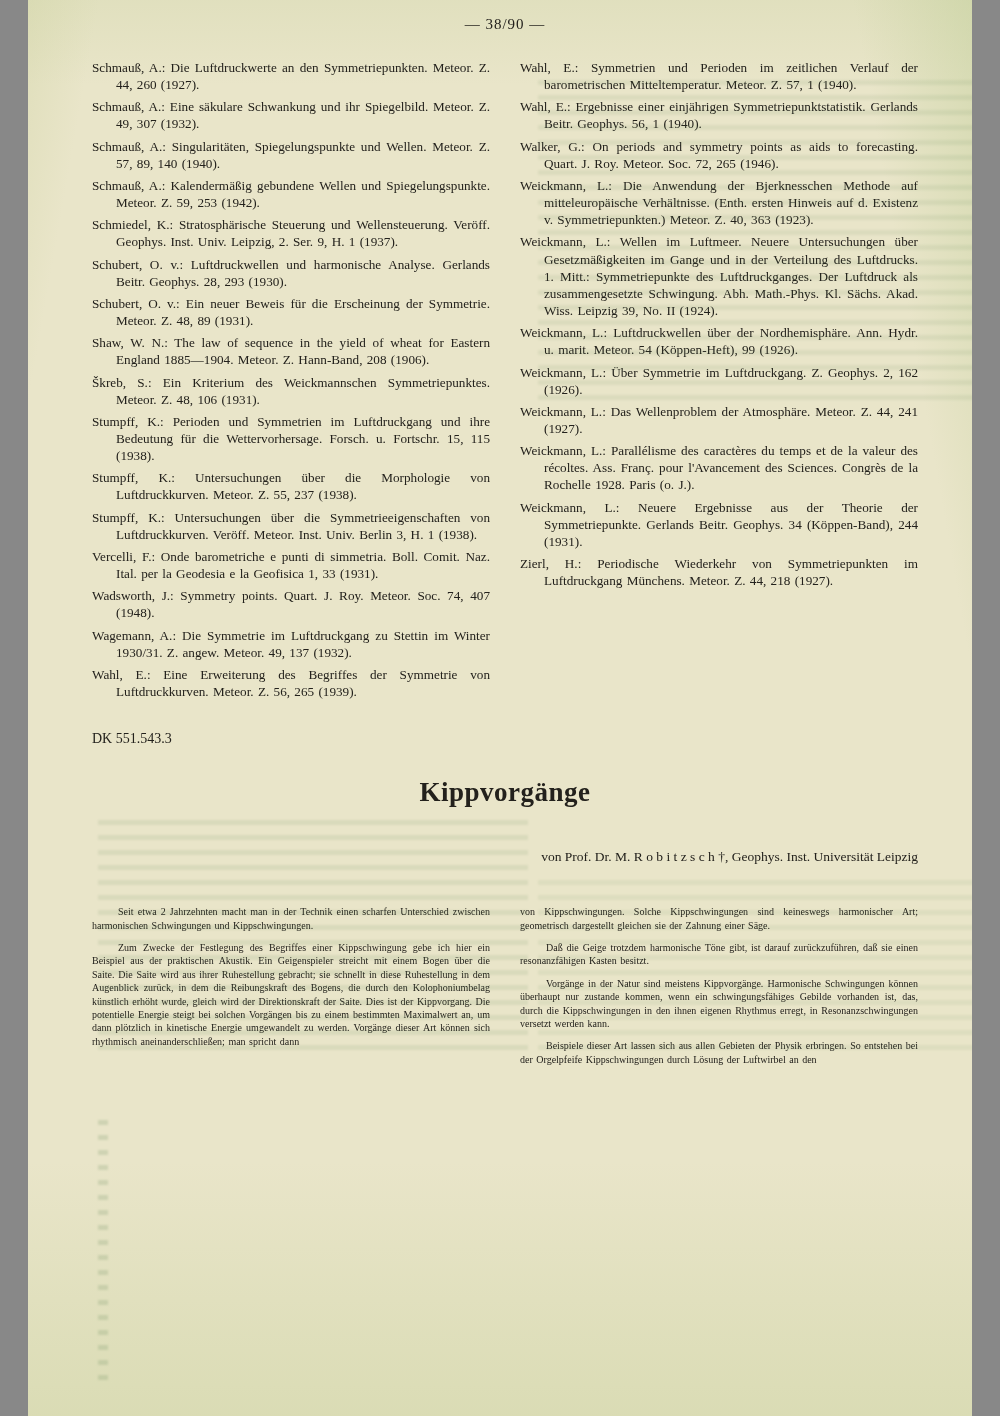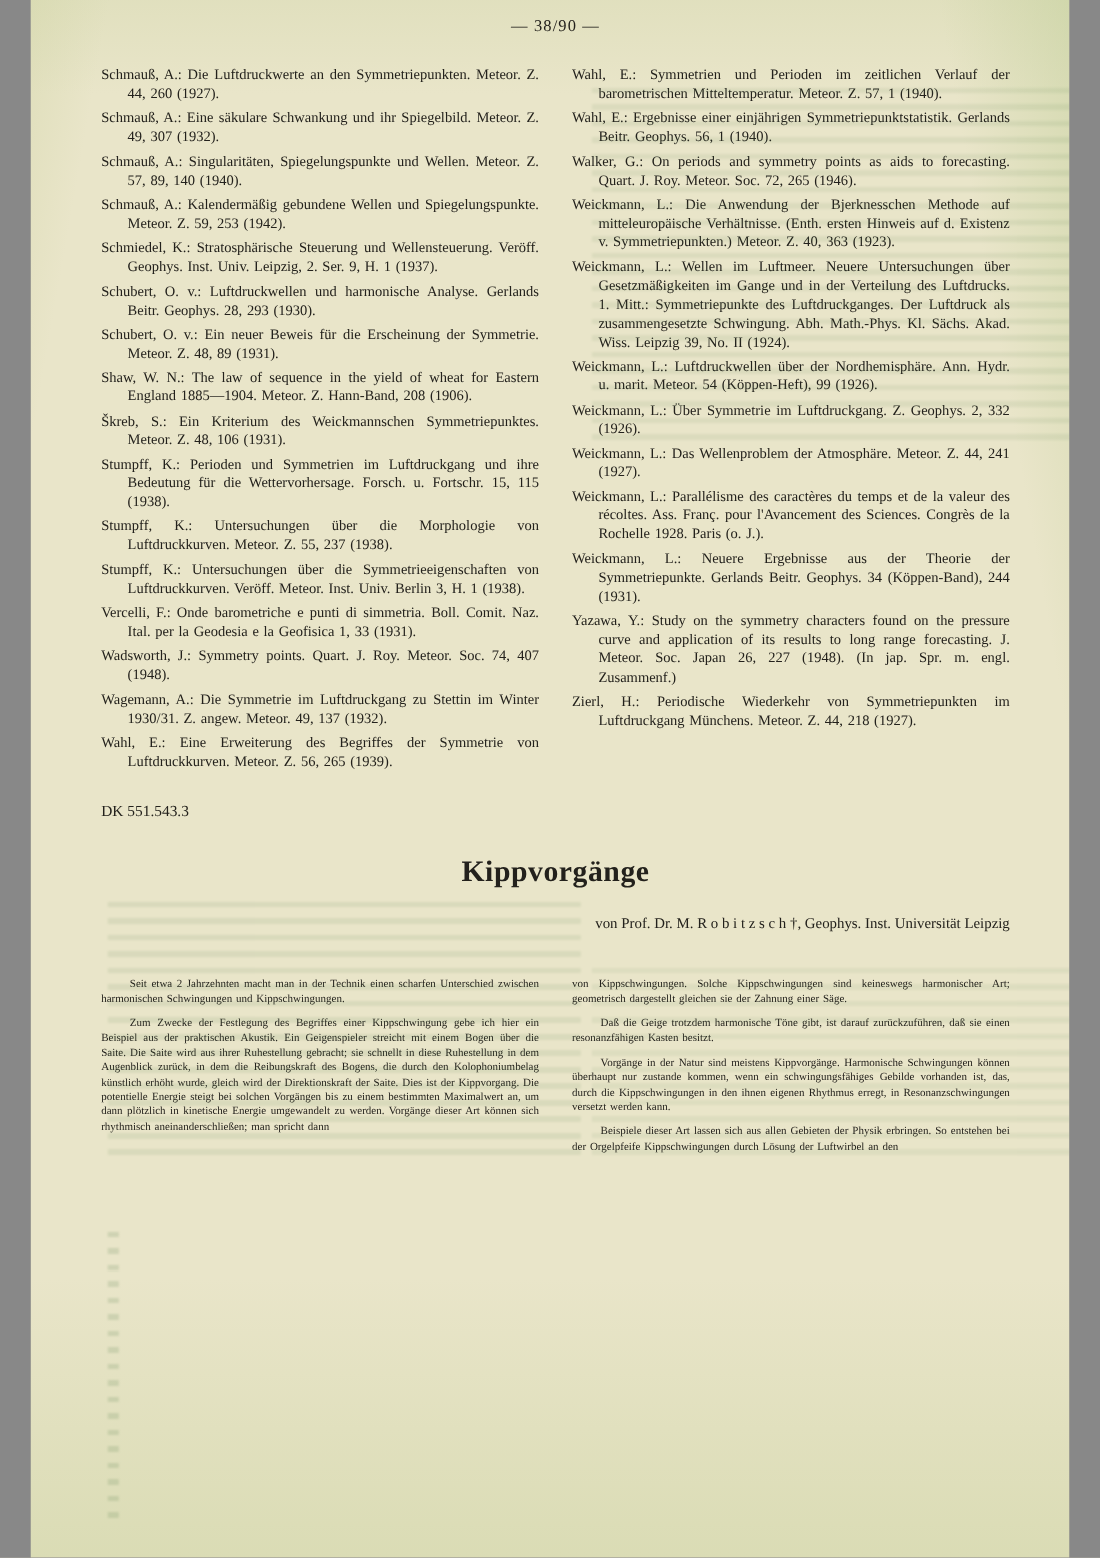--- a/index.html
+++ b/index.html
@@ -63,21 +63,21 @@
   .dk-line {
     font-size: 14px;
     margin: 26px 2px 0 0;
   }
 
   .article-title {
     text-align: center;
     font-size: 27px;
     font-weight: 600;
     letter-spacing: 0.5px;
-    margin: 30px 0 24px 0;
+    margin: 30px 0 41px 0;
   }
   .article-byline {
     text-align: right;
     font-size: 13.5px;
     margin-bottom: 40px;
   }
 
   .para {
     font-size: 10px;
     line-height: 1.34;
@@ -119,25 +119,24 @@
         <p class="ref">Wagemann, A.: Die Symmetrie im Luftdruckgang zu Stettin im Winter 1930/31. Z. angew. Meteor. 49, 137 (1932).</p>
         <p class="ref">Wahl, E.: Eine Erweiterung des Begriffes der Symmetrie von Luftdruckkurven. Meteor. Z. 56, 265 (1939).</p>
       </div>
     <div class="col">
         <p class="ref">Wahl, E.: Symmetrien und Perioden im zeitlichen Verlauf der barometrischen Mitteltemperatur. Meteor. Z. 57, 1 (1940).</p>
         <p class="ref">Wahl, E.: Ergebnisse einer einjährigen Symmetriepunktstatistik. Gerlands Beitr. Geophys. 56, 1 (1940).</p>
         <p class="ref">Walker, G.: On periods and symmetry points as aids to forecasting. Quart. J. Roy. Meteor. Soc. 72, 265 (1946).</p>
         <p class="ref">Weickmann, L.: Die Anwendung der Bjerknesschen Methode auf mitteleuropäische Verhältnisse. (Enth. ersten Hinweis auf d. Existenz v. Symmetriepunkten.) Meteor. Z. 40, 363 (1923).</p>
         <p class="ref">Weickmann, L.: Wellen im Luftmeer. Neuere Untersuchungen über Gesetzmäßigkeiten im Gange und in der Verteilung des Luftdrucks. 1. Mitt.: Symmetriepunkte des Luftdruckganges. Der Luftdruck als zusammengesetzte Schwingung. Abh. Math.-Phys. Kl. Sächs. Akad. Wiss. Leipzig 39, No. II (1924).</p>
         <p class="ref">Weickmann, L.: Luftdruckwellen über der Nordhemisphäre. Ann. Hydr. u. marit. Meteor. 54 (Köppen-Heft), 99 (1926).</p>
-        <p class="ref">Weickmann, L.: Über Symmetrie im Luftdruckgang. Z. Geophys. 2, 332 (1926).</p>
+        <p class="ref">Weickmann, L.: Über Symmetrie im Luftdruckgang. Z. Geophys. 2, 162 (1926).</p>
         <p class="ref">Weickmann, L.: Das Wellenproblem der Atmosphäre. Meteor. Z. 44, 241 (1927).</p>
         <p class="ref">Weickmann, L.: Parallélisme des caractères du temps et de la valeur des récoltes. Ass. Franç. pour l'Avancement des Sciences. Congrès de la Rochelle 1928. Paris (o. J.).</p>
         <p class="ref">Weickmann, L.: Neuere Ergebnisse aus der Theorie der Symmetriepunkte. Gerlands Beitr. Geophys. 34 (Köppen-Band), 244 (1931).</p>
-        <p class="ref">Yazawa, Y.: Study on the symmetry characters found on the pressure curve and application of its results to long range forecasting. J. Meteor. Soc. Japan 26, 227 (1948). (In jap. Spr. m. engl. Zusammenf.)</p>
         <p class="ref">Zierl, H.: Periodische Wiederkehr von Symmetriepunkten im Luftdruckgang Münchens. Meteor. Z. 44, 218 (1927).</p>
       </div>
   </div>
 
   <div class="dk-line">DK 551.543.3</div>
 
   <h1 class="article-title">Kippvorgänge</h1>
 
   <div class="article-byline">von Prof. Dr. M. R o b i t z s c h †, Geophys. Inst. Universität Leipzig</div>
 

